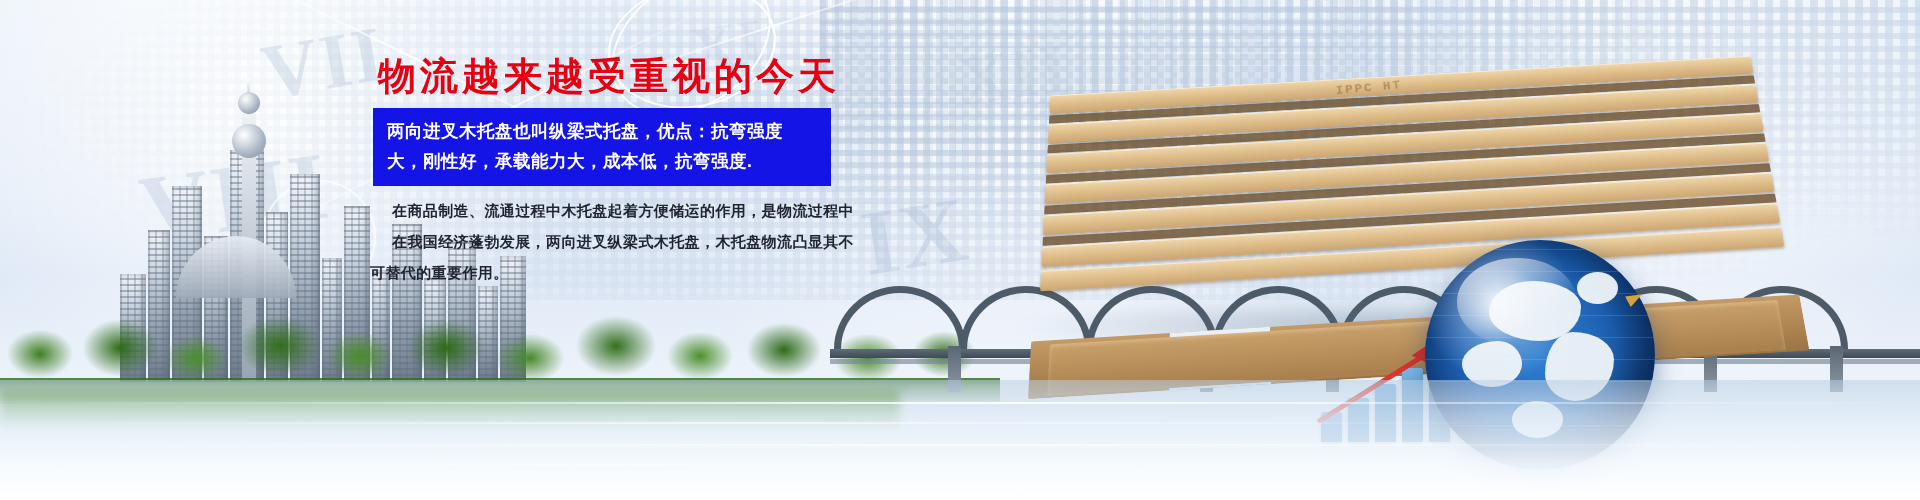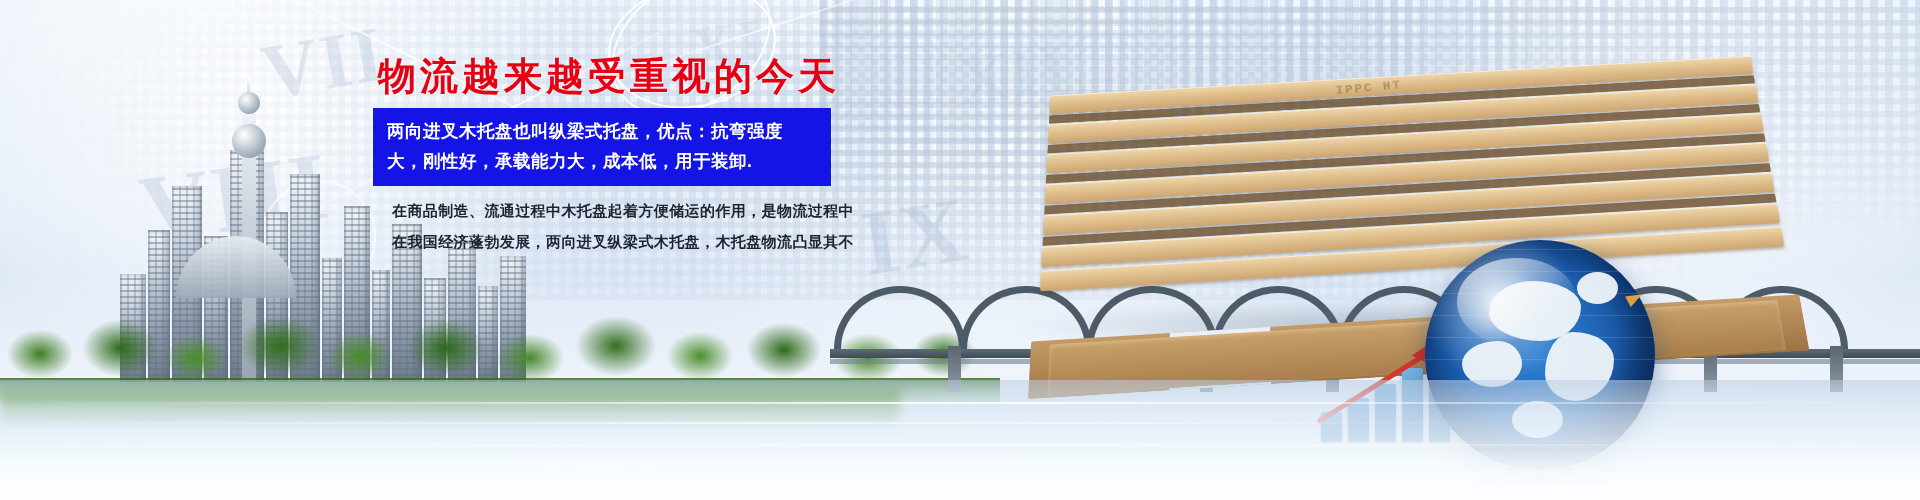--- a/index.html
+++ b/index.html
@@ -288,21 +288,22 @@
   <div class="green-ref"></div>
   <div class="water-streak" style="bottom:96px;width:1920px;"></div>
   <div class="water-streak" style="bottom:76px;width:1500px;opacity:.7;"></div>
   <div class="water-streak" style="bottom:54px;width:1920px;opacity:.6;"></div>
   <div class="water-streak" style="bottom:34px;width:1200px;opacity:.5;"></div>
 
   <div class="title">物流越来越受重视的今天</div>
 
   <div class="bluebox">
     <div>两向进叉木托盘也叫纵梁式托盘，优点：抗弯强度</div>
-    <div>大，刚性好，承载能力大，成本低，用于装卸.</div>
+    <div>大，刚性好，承载能力大，成本低，抗弯强度.</div>
   </div>
 
   <div class="para">
     <p class="indent">在商品制造、流通过程中木托盘起着方便储运的作用，是物流过程中</p>
     <p class="indent">在我国经济蓬勃发展，两向进叉纵梁式木托盘，木托盘物流凸显其不</p>
+    <p>可替代的重要作用。</p>
   </div>
 
 </div>
 
 </body></html>

